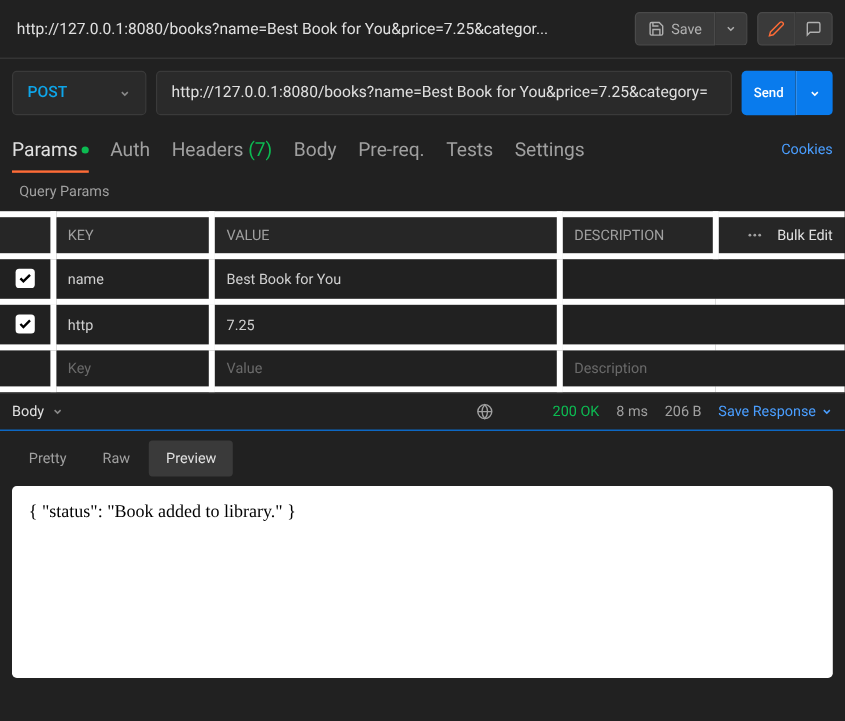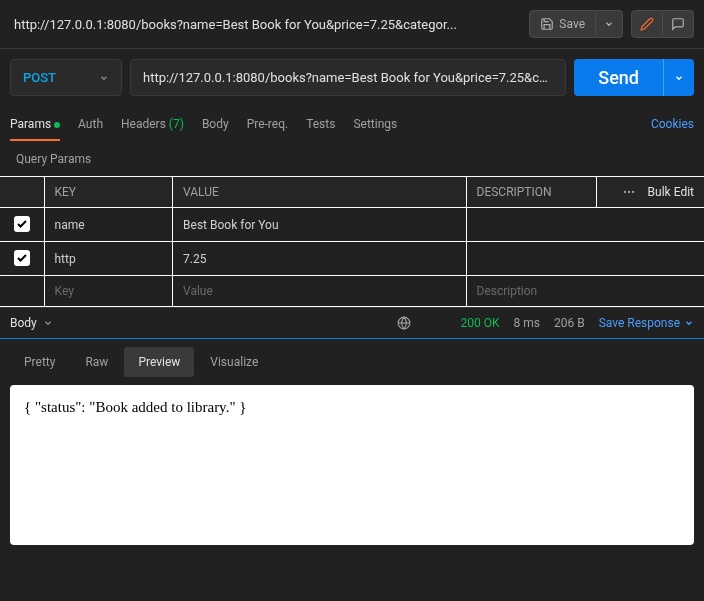--- a/index.html
+++ b/index.html
@@ -73,24 +73,24 @@
       color: #e0e0e0;
       font-size: 13px;
       overflow: hidden;
       text-overflow: ellipsis;
       white-space: nowrap;
     }
     .send-group { display: flex; }
     .send-btn {
       display: flex;
       align-items: center;
-      padding: 0 24px;
+      padding: 0 10px;
       background: #097bed;
       color: #fff;
-      font-size: 18px;
+      font-size: 11px;
       font-weight: 500;
       border-radius: 4px 0 0 4px;
       cursor: pointer;
     }
     .send-caret {
       display: flex;
       align-items: center;
       padding: 0 10px;
       background: #097bed;
       border-left: 1px solid rgba(255,255,255,0.25);
@@ -99,21 +99,21 @@
     }
     .tabs-row {
       display: flex;
       align-items: center;
       padding: 0 10px;
       gap: 18px;
       height: 36px;
     }
     .tab {
       color: #a0a0a0;
-      font-size: 12px;
+      font-size: 16px;
       padding: 10px 0;
       cursor: pointer;
       position: relative;
     }
     .tab.active { color: #e0e0e0; }
     .tab.active::after {
       content: "";
       position: absolute;
       left: 0; right: 0; bottom: 0;
       height: 2px;
@@ -133,21 +133,21 @@
     .subheader {
       padding: 10px 16px;
       color: #a0a0a0;
       font-size: 12px;
     }
     .params-table {
       width: 100%;
       border-collapse: collapse;
     }
     .params-table th, .params-table td {
-      border: 1px solid #ffffff;
+      border: 5px solid #ffffff;
       padding: 8px 10px;
       text-align: left;
       font-weight: 400;
       font-size: 12px;
       color: #a0a0a0;
     }
     .params-table th { background: #262626; }
     .params-table td { background: #212121; color: #d0d0d0; }
     .params-table .cb-cell { width: 44px; text-align: center; border-left: none; }
     .params-table .desc-col { width: 130px; }
@@ -364,16 +364,15 @@
     <svg width="10" height="10" viewBox="0 0 24 24" fill="none" stroke="currentColor" stroke-width="3">
         <polyline points="6 9 12 15 18 9"></polyline>
       </svg>
   </span>
 </div>
 
 <div class="view-tabs">
   <div class="view-tab">Pretty</div>
   <div class="view-tab">Raw</div>
   <div class="view-tab active">Preview</div>
-  <div class="view-tab">Visualize</div>
 </div>
 
 <div class="preview-body">{ "status": "Book added to library." }</div>
 
 </body></html>

